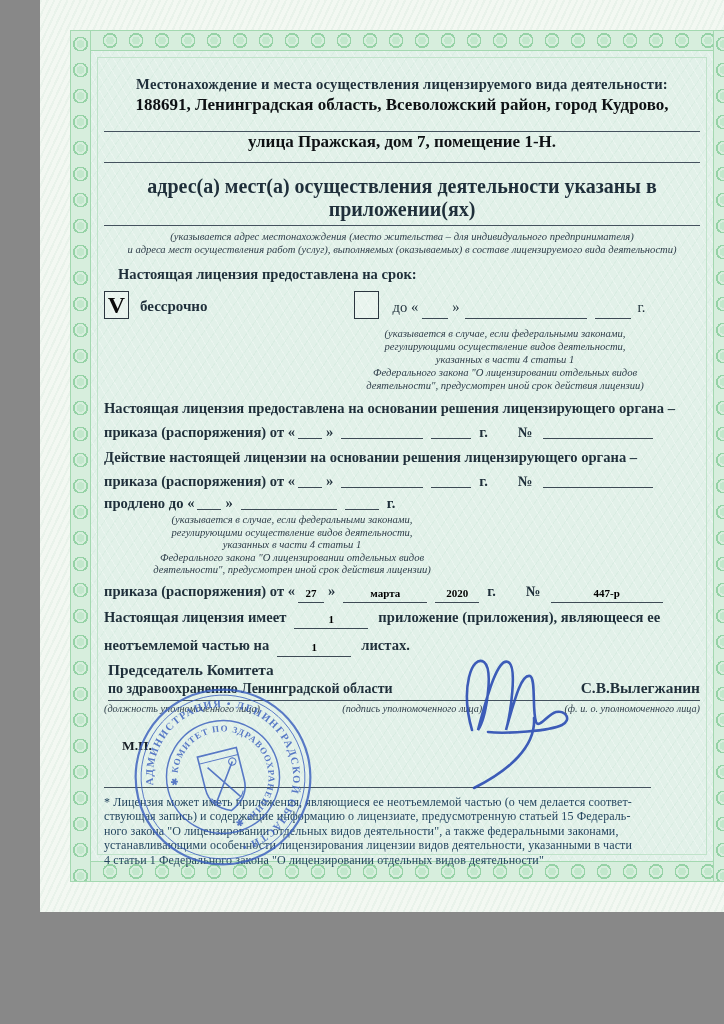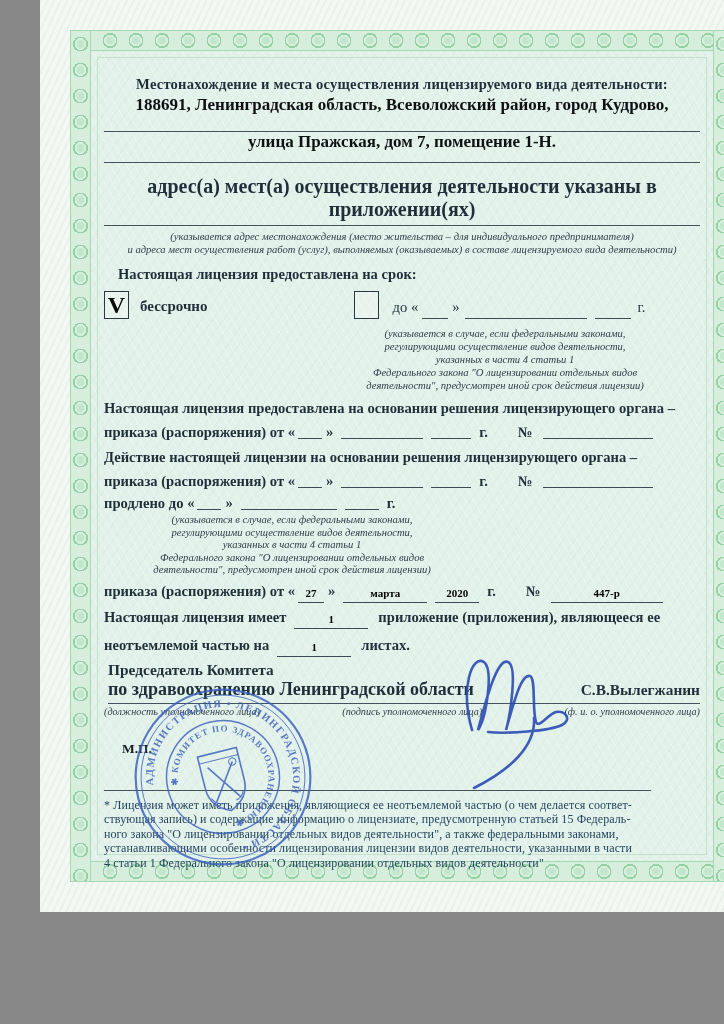--- a/index.html
+++ b/index.html
@@ -69,21 +69,21 @@
 
   .note-right { margin-top:8px; margin-left:236px; width:330px; }
   .note-left  { margin-top:2px; margin-left:8px;  width:360px; line-height:12.6px; }
 
   .sec-head { margin-top:8px; }
   .form-row { margin-top:6px; white-space:nowrap; font-weight:bold; font-size:14.6px; }
 
   .pos1 { margin-top:4px; margin-left:4px; font-weight:bold; font-size:15.4px; }
   .sign-row { display:flex; justify-content:space-between; align-items:baseline;
               padding-bottom:3px; border-bottom:1.4px solid #44525e; margin-left:4px; }
-  .sign-row .pos2 { font-weight:bold; font-size:18px; }
+  .sign-row .pos2 { font-weight:bold; font-size:14px; }
   .sign-row .name { font-weight:bold; font-size:15.4px; }
   .cap-row { display:flex; justify-content:space-between; font-style:italic; font-size:10.2px; color:#2e3d49; margin-top:2px; }
 
   .mp { margin-top:24px; margin-left:18px; font-weight:bold; font-size:13.5px; color:#181f26; }
 
   .foot-rule { margin-top:33px; width:547px; border-bottom:1.3px solid #44525e; }
   .footnote  { margin-top:7px; font-size:12px; line-height:14.5px; color:#24455f; letter-spacing:.1px; }
   .footnote div { text-align:justify; }
 
   

